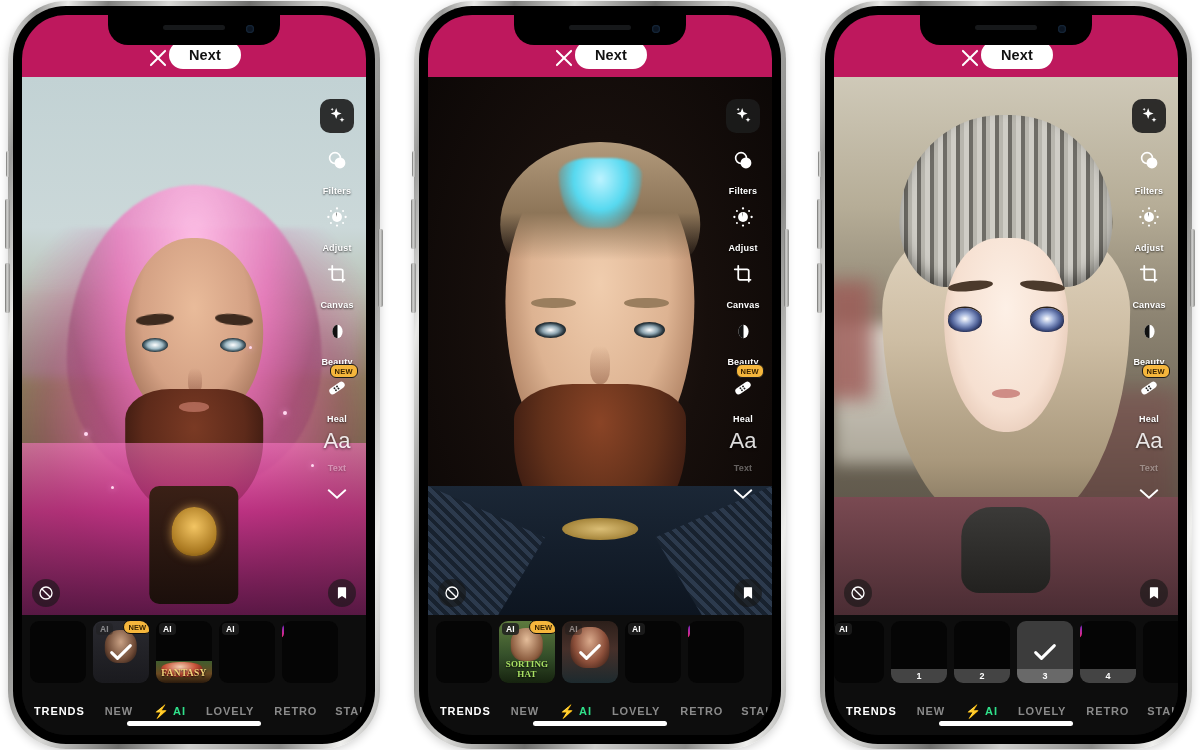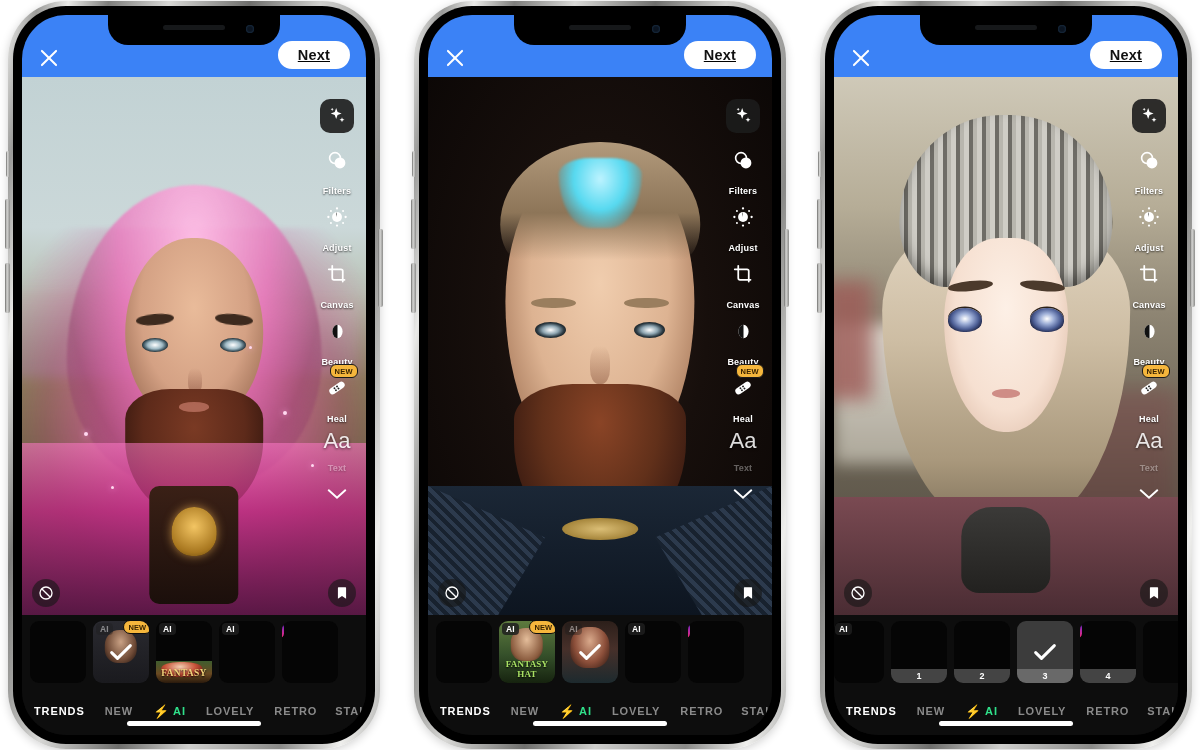--- a/index.html
+++ b/index.html
@@ -73,24 +73,23 @@
     position: absolute; bottom: 9px; left: 50%; transform: translateX(-50%);
     width: 134px; height: 5px; border-radius: 3px; background: #fff;
     z-index: 40;
   }
 
   
   .app { position: absolute; inset: 0; background: #0d0d0d; display: flex; flex-direction: column; }
 
   .topbar {
     height: 62px; flex: 0 0 62px;
-    background: #3b82f6;
-    display: flex; align-items: flex-end; justify-content: space-between;
+    background: #be185d;
+    display: flex; align-items: flex-end; justify-content: center;
     padding: 0 16px 8px 16px;
-    text-decoration: underline;
   }
   .close-x { width: 22px; height: 22px; position: relative; cursor: pointer; }
   .close-x::before, .close-x::after {
     content:""; position: absolute; left: 0; top: 10px;
     width: 22px; height: 2px; background: #fff; border-radius: 1px;
   }
   .close-x::before { transform: rotate(45deg); }
   .close-x::after  { transform: rotate(-45deg); }
   .next-btn {
     background: #fff; color: #111;
@@ -742,21 +741,21 @@
                 </svg>
             </div>
           </div>
         </div>
 
         <div class="strip">
           <div class="thumb"></div>
           <div class="thumb">
             <div class="art art-sorting">
                 <div class="fig"></div>
-              <span class="ttl">FANTASY HAT</span>
+              <span class="ttl">SORTING HAT</span>
             </div>
             <span class="ai-tag">AI</span>
             <span class="new-pill">NEW</span>
           </div>
           <div class="thumb dim">
             <div class="art art-dark-girl">
                 <div class="fig"></div>
               </div>
             <span class="ai-tag faded">AI</span>
             <span class="chk">

